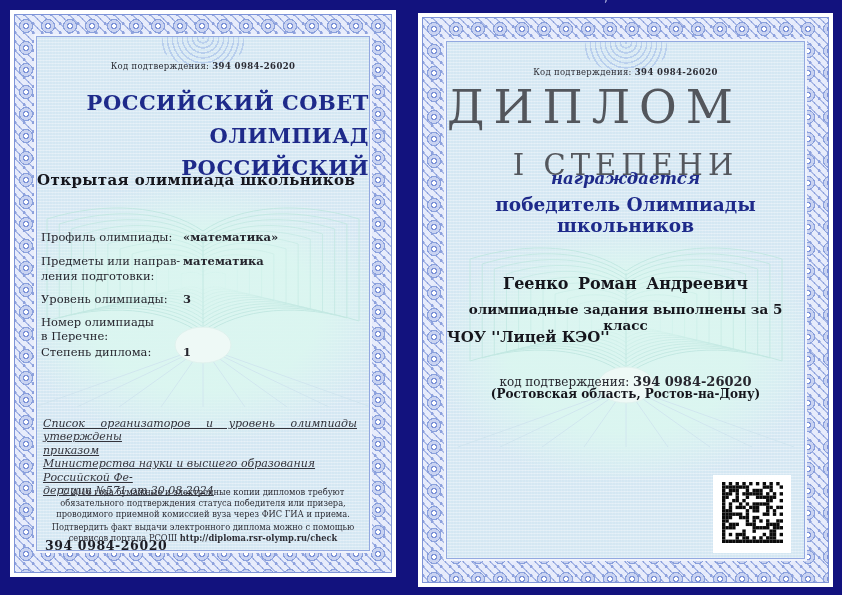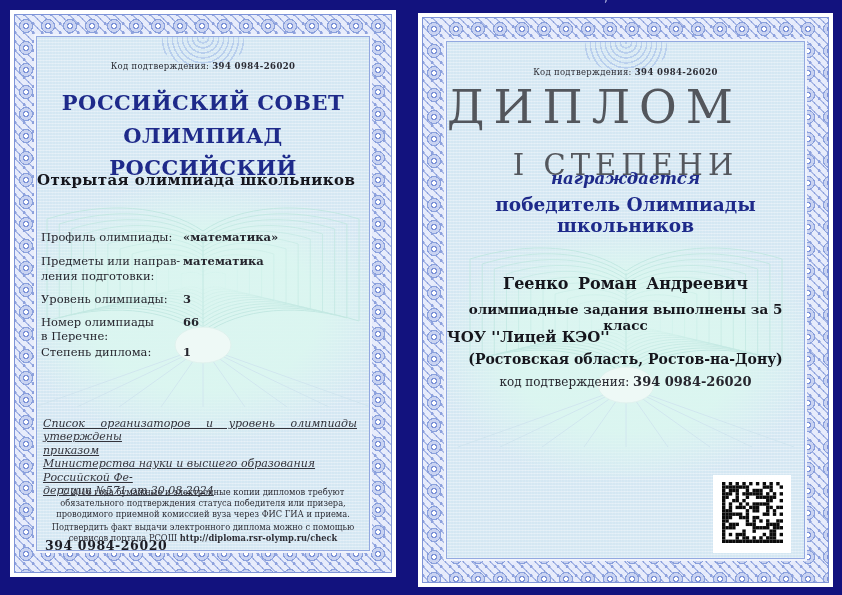--- a/index.html
+++ b/index.html
@@ -45,40 +45,40 @@
   .page.left .glow{top:150px;}
   .page.right .glow{top:185px;}
   svg.book{position:absolute;left:50%;width:340px;height:210px;margin-left:-170px;opacity:.85;}
   .page.left svg.book{top:160px;}
   .page.right svg.book{top:195px;}
 
   
   .abs{position:absolute;left:0;right:0;}
   .codeline{text-align:center;font-size:8.5px;color:#2b2b33;letter-spacing:.3px;}
   .codeline b{letter-spacing:.4px;}
-  .main-title{text-align:center;font-weight:bold;color:#1e2a8a;font-size:21px;line-height:1.55;letter-spacing:.5px;}
+  .main-title{text-align:right;font-weight:bold;color:#1e2a8a;font-size:21px;line-height:1.55;letter-spacing:.5px;}
   .subtitle{text-align:left;font-weight:bold;color:#15151c;font-size:15px;letter-spacing:.4px;}
   .fields{left:4px;right:14px;font-size:11.5px;color:#26262e;}
   .frow{display:grid;grid-template-columns:140px 1fr;margin-bottom:9px;}
   .frow .lbl{white-space:pre-line;line-height:1.25;}
   .frow .val{font-weight:bold;padding-left:2px;line-height:1.25;}
   .order-note{left:6px;right:12px;font-style:italic;font-size:11px;color:#33333b;line-height:1.22;}
   .order-note .stretch{text-align:justify;text-align-last:justify;}
   .legal{left:2px;right:2px;text-align:center;font-size:8.3px;color:#2d2d35;line-height:1.3;}
   .legal .verify{margin-top:3px;}
   .footer-code{left:8px;font-size:12.5px;font-weight:bold;color:#1c1c24;letter-spacing:.6px;}
 
   .diploma-title{text-align:left;color:#53565c;font-size:46px;line-height:1;letter-spacing:9px;font-weight:normal;}
   .diploma-degree{text-align:center;color:#54575d;font-size:29px;line-height:1;letter-spacing:5px;font-weight:normal;}
   .award-label{text-align:center;color:#1e2a8a;font-weight:bold;font-size:16.5px;}
   .award-to{text-align:center;color:#1e2a8a;font-weight:bold;font-size:18.5px;}
   .name{text-align:center;color:#15151c;font-weight:bold;font-size:16px;word-spacing:4px;}
   .grade{text-align:center;color:#15151c;font-weight:bold;font-size:13.5px;}
   .school{text-align:left;color:#15151c;font-weight:bold;font-size:15px;}
-  .location{text-align:center;color:#15151c;font-weight:bold;font-size:14px;}
+  .location{text-align:center;color:#15151c;font-weight:bold;font-size:12px;margin-top:36px;}
   .rcode{text-align:center;font-size:12px;color:#26262e;}
   .rcode b{font-size:13px;}
   .dmbox{position:absolute;left:266px;top:433px;width:78px;height:78px;background:#ffffff;
     display:flex;align-items:center;justify-content:center;}
 </style>
 </head>
 <body>
 
 <div class="stage">
   <span class="stray">’</span>
@@ -136,21 +136,20 @@
 ления подготовки:</span>
             <span class="val">математика</span>
           </div>
           <div class="frow" style="margin-bottom:8px;">
             <span class="lbl">Уровень олимпиады:</span>
             <span class="val">3</span>
           </div>
           <div class="frow" style="margin-bottom:2px;">
             <span class="lbl">Номер олимпиады
 в Перечне:</span>
-            <span class="val">66</span>
           </div>
           <div class="frow">
             <span class="lbl">Степень диплома:</span>
             <span class="val">1</span>
           </div>
         </div>
 
         <div class="abs order-note" style="top:380px;text-decoration:underline;">
           <div class="stretch">Список организаторов и уровень олимпиады утверждены</div>
           <div>приказом</div>

